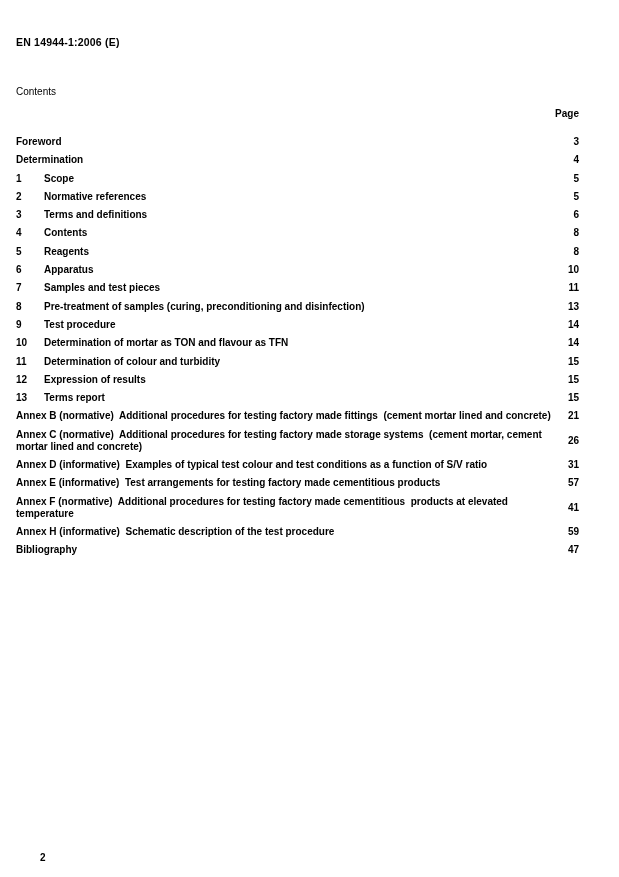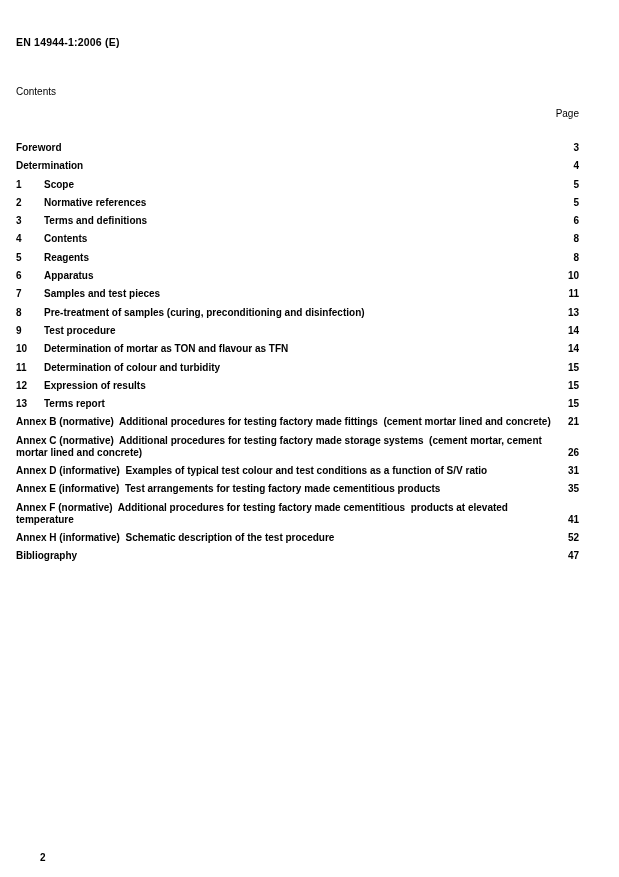--- a/index.html
+++ b/index.html
@@ -24,31 +24,31 @@
     letter-spacing: 0.2px;
   }
   .contents-title {
     margin: 38px 0 0 0;
     font-size: 10px;
     font-weight: normal;
   }
   .page-col-label {
     text-align: right;
     font-size: 10px;
-    font-weight: normal;
+    font-weight: bold;
     margin-top: 11px;
-    margin-bottom: 23px;
+    margin-bottom: 17px;
   }
   .toc {
     font-size: 10px;
     font-weight: bold;
   }
   .toc-entry {
     display: flex;
-    align-items: flex-end;
+    align-items: center;
     margin-bottom: 6.3px;
     line-height: 1.2;
   }
   .entry-num {
     flex: 0 0 28px;
     white-space: nowrap;
   }
   .entry-title {
     flex: 1 1 auto;
     white-space: pre-wrap;
@@ -183,34 +183,34 @@
 
   <div class="toc-entry">
 
     <span class="entry-title">Annex D (informative)  Examples of typical test colour and test conditions as a function of S/V ratio</span>
     <span class="entry-page">31</span>
   </div>
 
   <div class="toc-entry">
 
     <span class="entry-title">Annex E (informative)  Test arrangements for testing factory made cementitious products</span>
-    <span class="entry-page">35</span>
+    <span class="entry-page">57</span>
   </div>
 
   <div class="toc-entry">
 
     <span class="entry-title">Annex F (normative)  Additional procedures for testing factory made cementitious  products at elevated temperature</span>
     <span class="entry-page">41</span>
   </div>
 
 
   <div class="toc-entry">
 
     <span class="entry-title">Annex H (informative)  Schematic description of the test procedure</span>
-    <span class="entry-page">52</span>
+    <span class="entry-page">59</span>
   </div>
 
   <div class="toc-entry">
 
     <span class="entry-title">Bibliography</span>
     <span class="entry-page">47</span>
   </div>
 </div>
 
   <div class="doc-footer">2</div>

